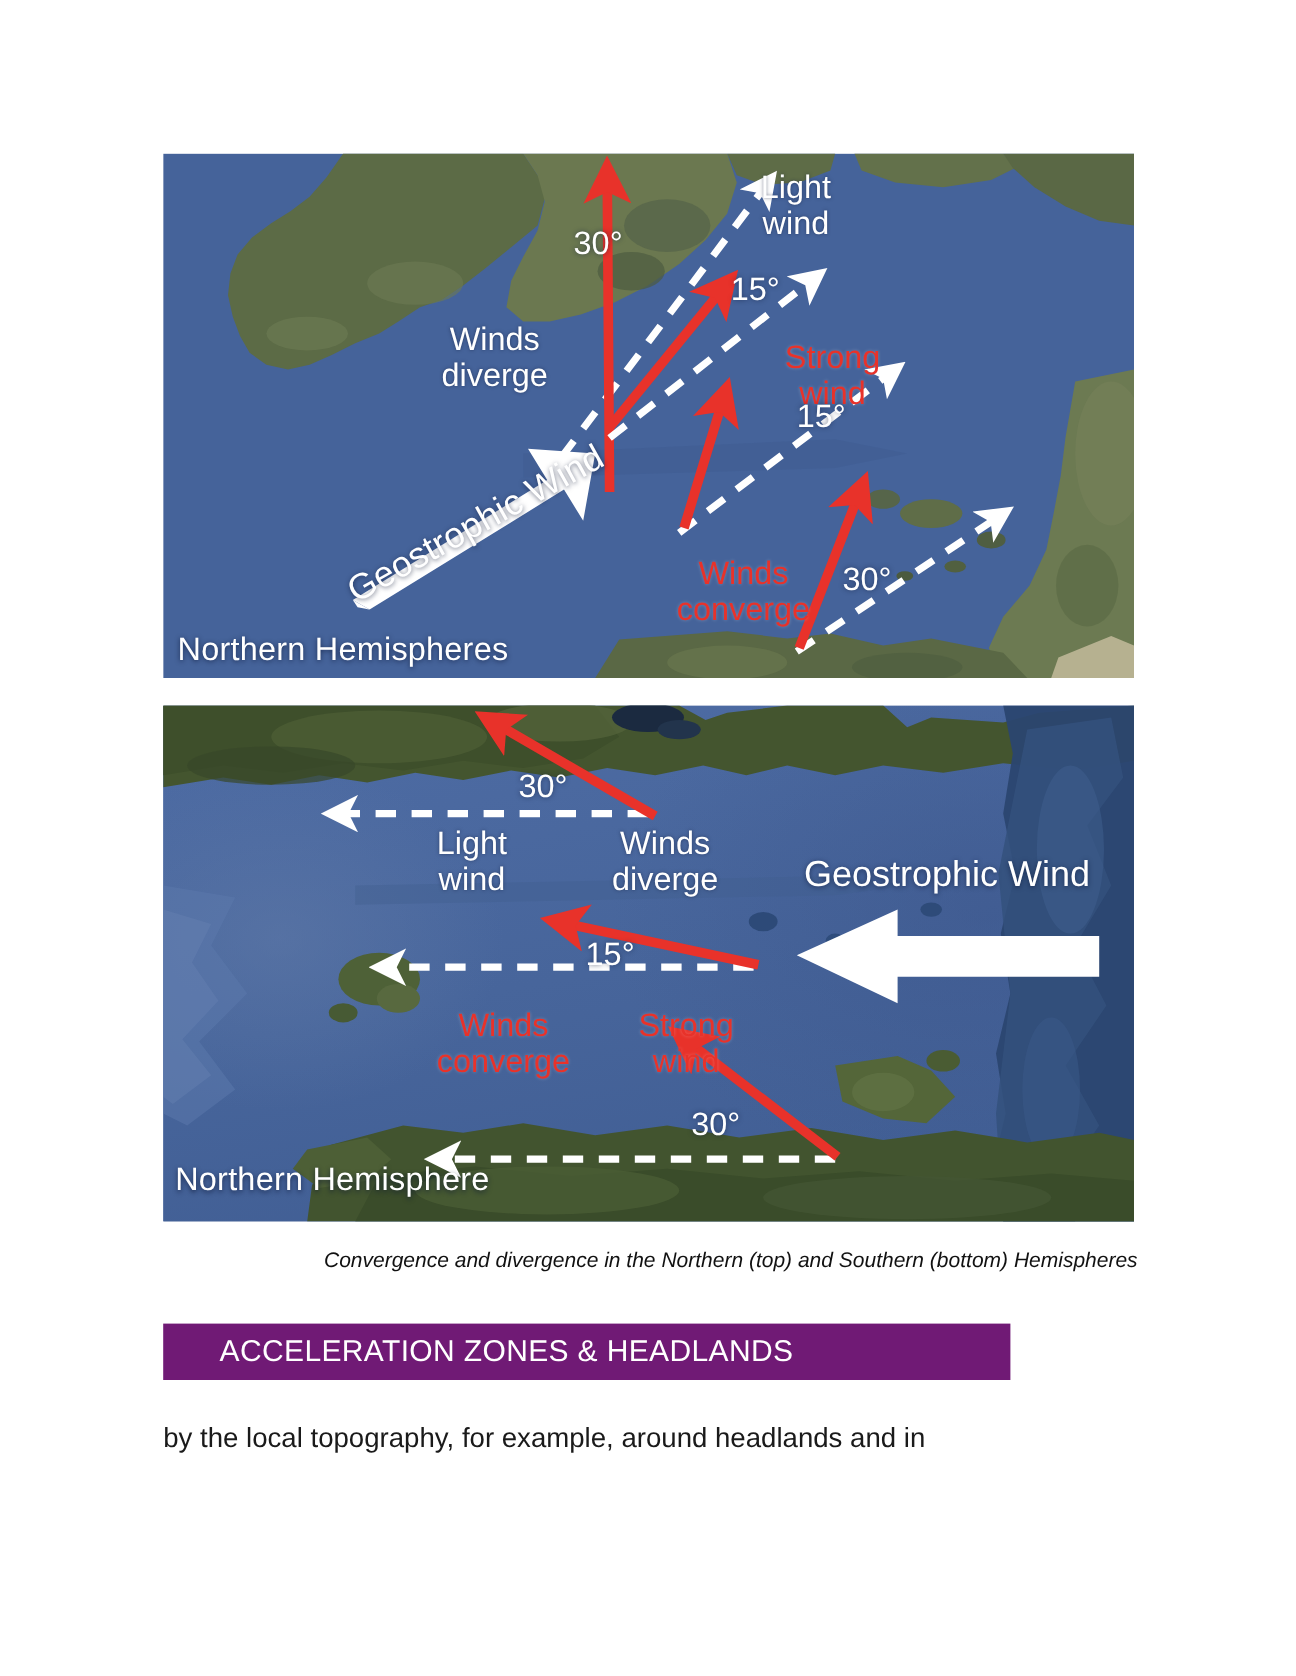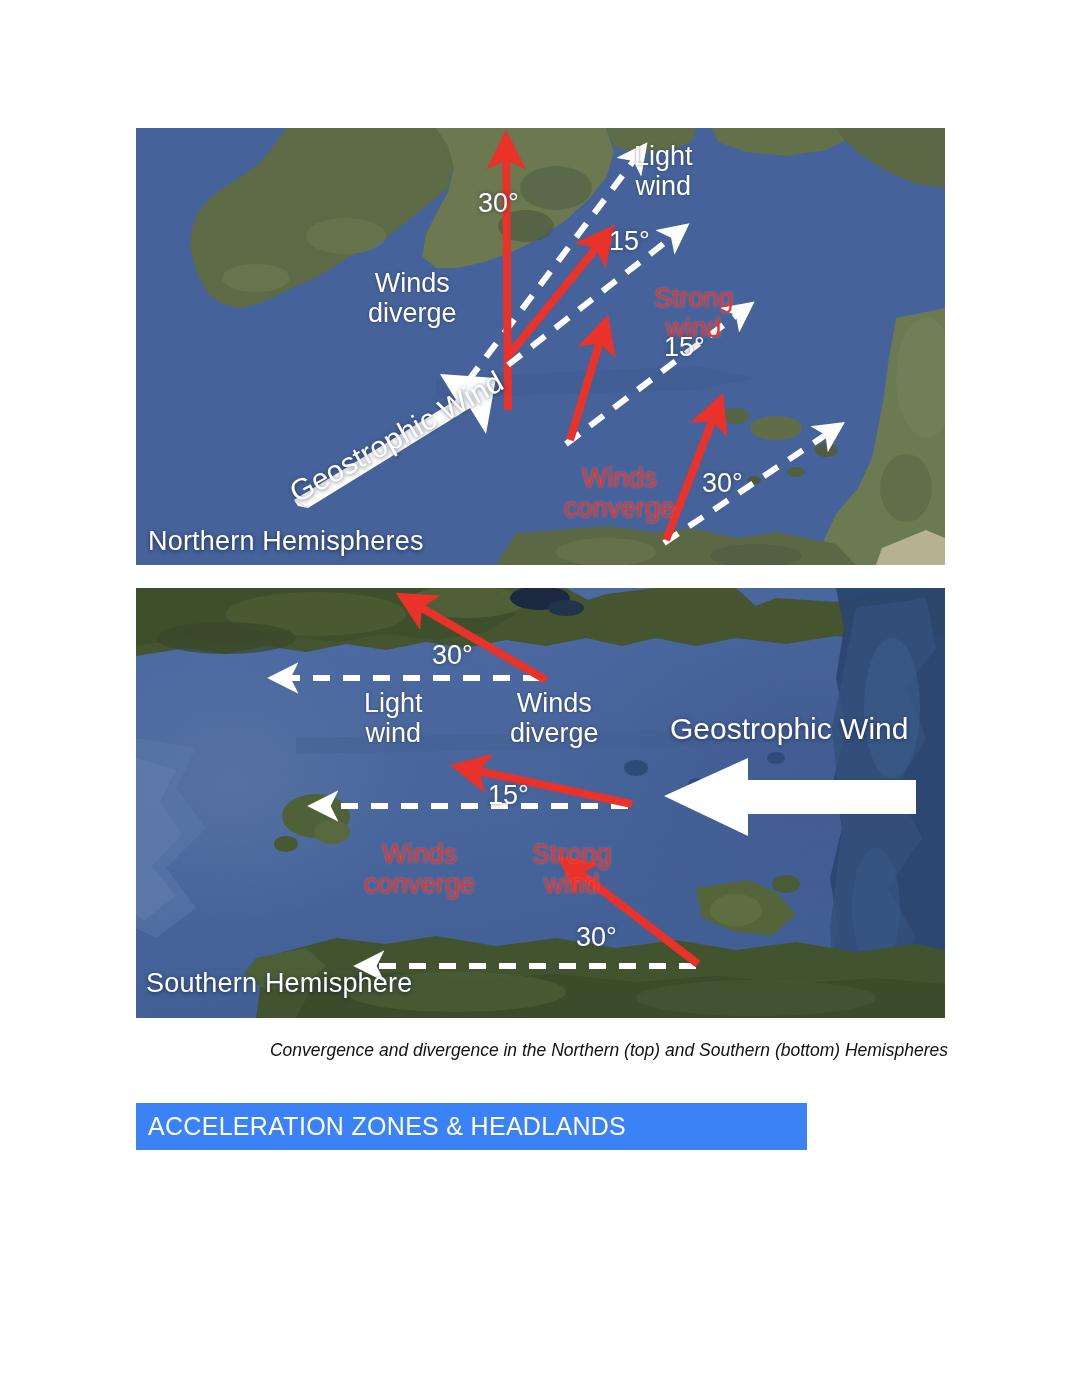--- a/index.html
+++ b/index.html
@@ -58,21 +58,21 @@
     font-size:30px;color:#fff;white-space:nowrap;
     text-shadow:0 1px 4px rgba(10,20,50,.6);
   }
 
   
   #caption{position:absolute;left:136px;top:1040px;width:812px;
     font-style:italic;font-size:17.5px;color:#111;white-space:nowrap;text-align:right;}
 
   
   #heading-bar{position:absolute;left:136px;top:1103px;width:671px;height:47px;
-    background:#3b82f6;display:flex;align-items:center;}
+    background:#701a75;display:flex;align-items:center;padding-left:35px;}
   #heading-bar span{color:#fff;font-size:25px;padding-left:12px;letter-spacing:.3px;}
 
   
   #body-copy{position:absolute;left:136px;top:1182px;width:812px;
     font-size:23px;line-height:1.42;color:#1a1a1a;text-align:justify;}
   #body-copy p{margin:0;}
   #body-copy p:last-child{text-align:justify;}
 
   
   #watermark{position:absolute;left:0;top:1243px;width:1080px;height:154px;
@@ -290,31 +290,32 @@
 
     <div class="mlabel rlabel red" style="left:396px;top:234px;text-align:center;">
       <div>Strong</div>
       <div>wind</div>
     </div>
 
     <div class="ang" style="left:440px;top:334px;">30°</div>
 
     <div id="geo-s-label" style="left:534px;top:124px;">Geostrophic Wind</div>
 
-    <div class="hemi" style="left:10px;top:380px;">Southern Hemisphere</div>
+    <div class="hemi" style="left:10px;top:380px;">Northern Hemisphere</div>
   </div>
 </div>
 
 <div id="caption">Convergence and divergence in the Northern (top) and Southern (bottom) Hemispheres</div>
 
 <div id="heading-bar">
   <span>ACCELERATION ZONES &amp; HEADLANDS</span>
 </div>
 
 <div id="body-copy">
+  <p>by the local topography, for example, around headlands and in</p>
 </div>
 
 <div id="watermark">
 
   
 
   
 </div>
 
 </body></html>

